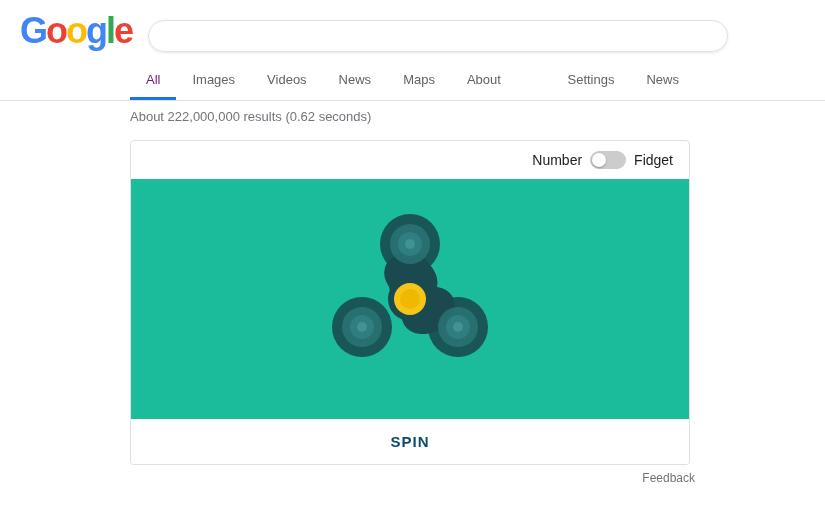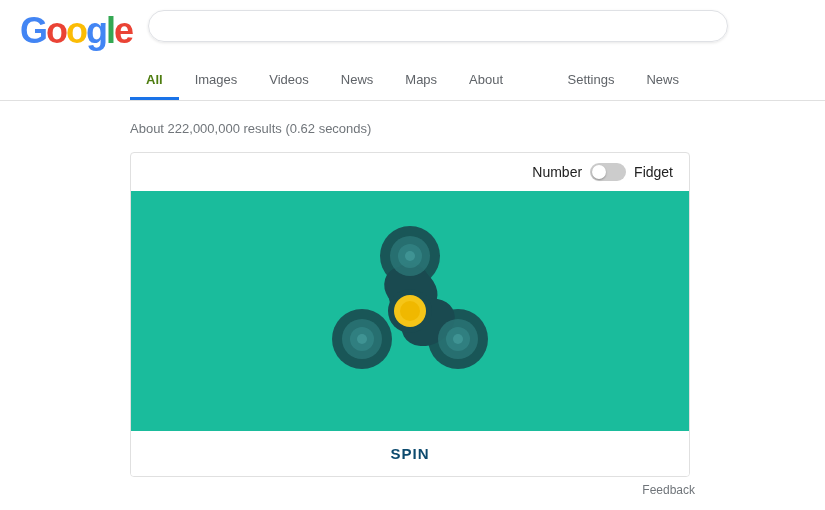--- a/index.html
+++ b/index.html
@@ -1,21 +1,21 @@
 <!DOCTYPE html>
 <html><head>
   <meta charset="utf-8">
   <style>
     * { box-sizing: border-box; margin: 0; padding: 0; }
     body { font-family: Arial, sans-serif; background: #fff; color: #212121; font-size: 14px; }
 
     
     #header {
       display: flex;
-      align-items: flex-start;
+      align-items: flex-end;
       padding: 10px 20px;
       gap: 16px;
     }
     #logo {
       font-size: 36px;
       font-weight: bold;
       letter-spacing: -2px;
       user-select: none;
     }
     .logo-blue { color: #4285F4; }
@@ -56,37 +56,36 @@
     }
     .nav-item {
       padding: 10px 16px;
       font-size: 13px;
       color: #5f6368;
       cursor: pointer;
       border-bottom: 3px solid transparent;
       text-decoration: none;
     }
     .nav-item.active {
-      color: #4d7c0f;
+      color: #701a75;
       border-bottom: 3px solid #1a73e8;
-      font-weight: 700;
+      font-weight: 400;
     }
     .nav-right {
       margin-left: auto;
       display: flex;
       gap: 0;
     }
 
     
     #results-info {
       padding: 8px 130px;
       font-size: 13px;
       color: #70757a;
       margin-bottom: 8px;
-      margin-top: 12px;
     }
 
     
     #spinner-card {
       margin: 0 130px;
       border: 1px solid #e0e0e0;
       border-radius: 4px;
       overflow: hidden;
       max-width: 560px;
     }

